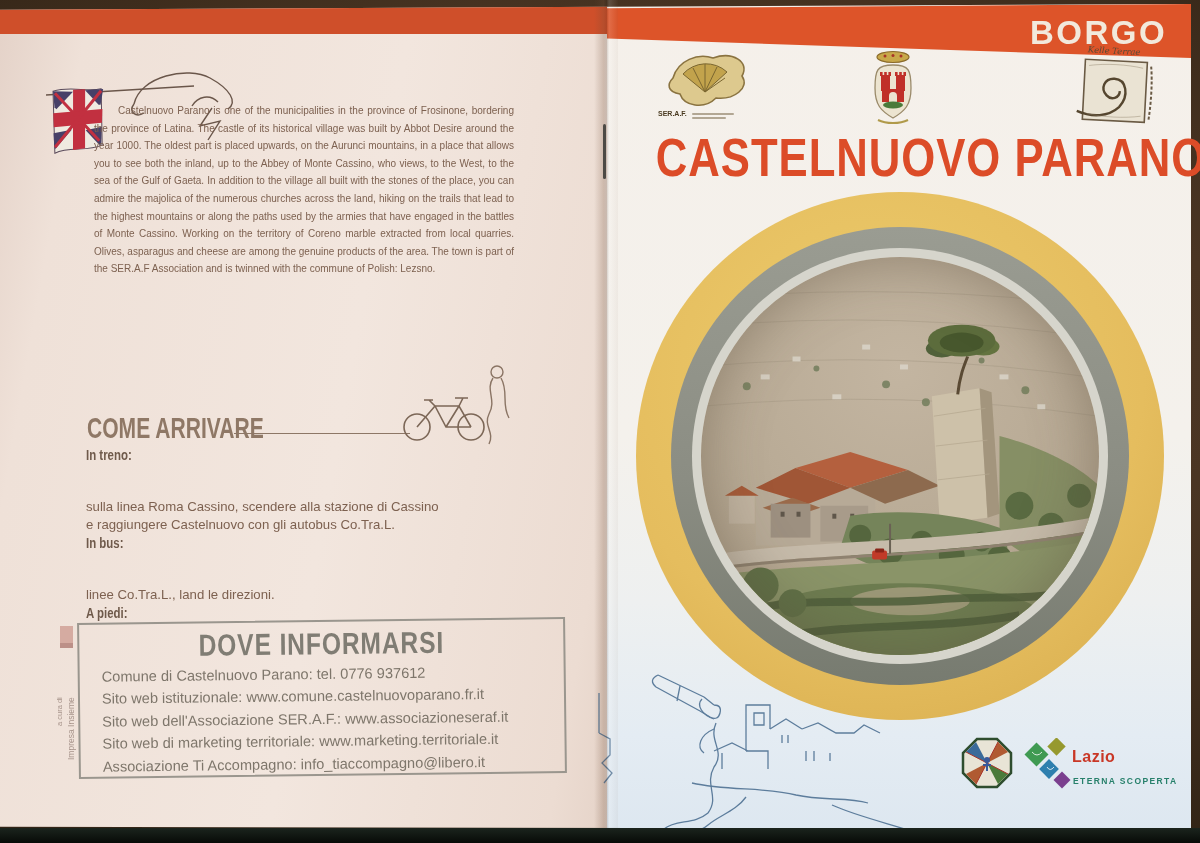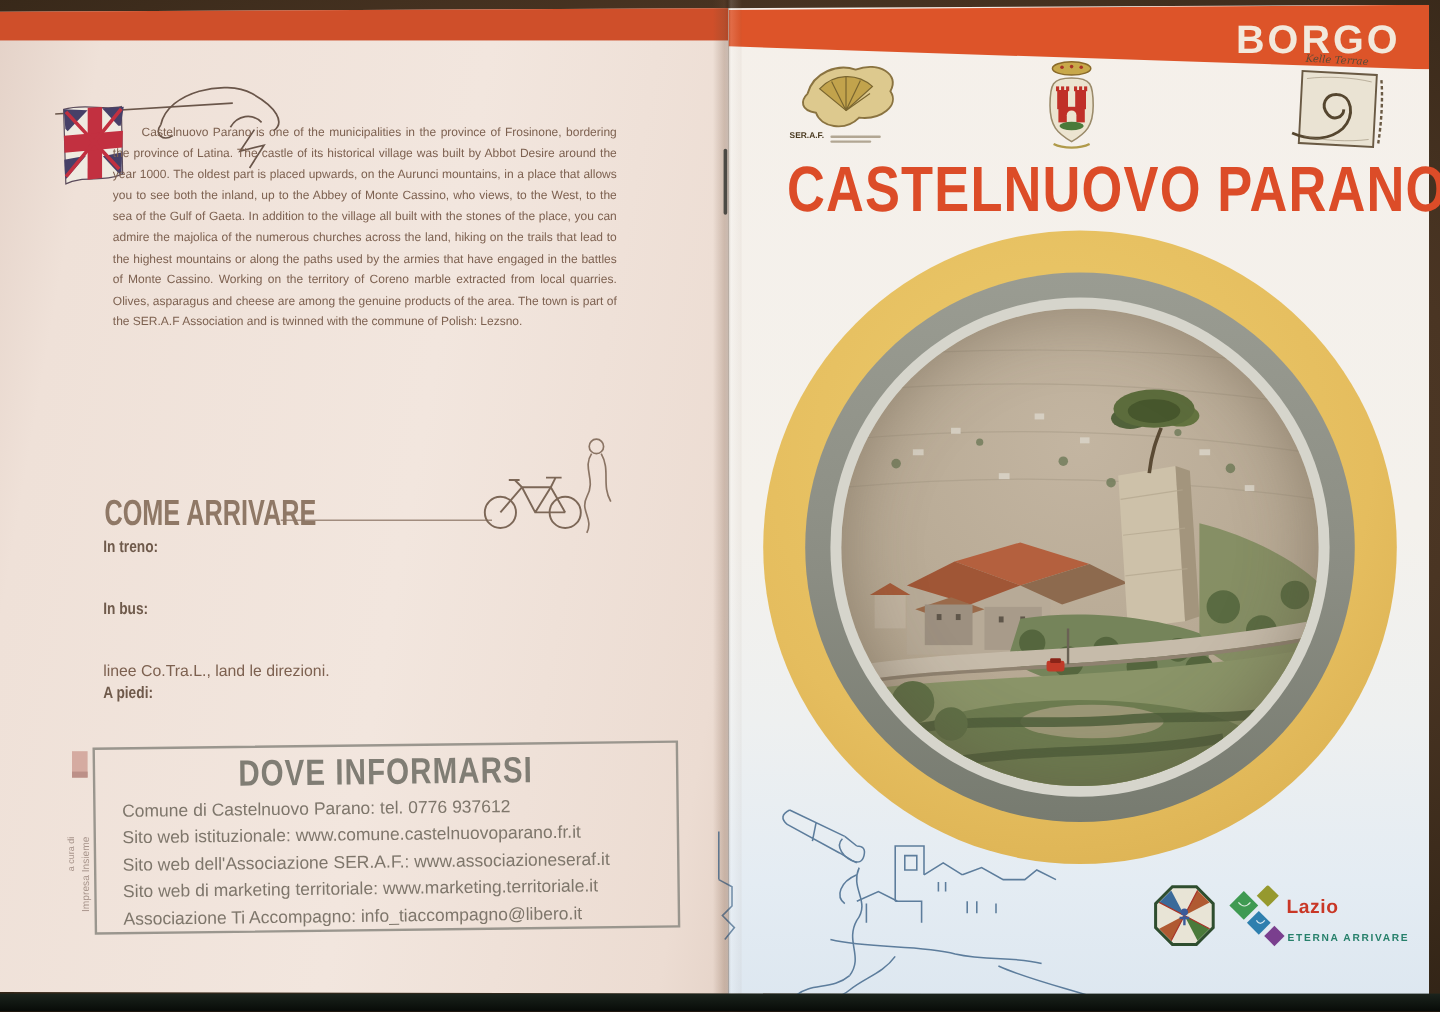--- a/index.html
+++ b/index.html
@@ -111,20 +111,22 @@
     <g fill="none" stroke="#8a7464" stroke-width="1.4">
       <circle cx="20" cy="8" r="6"></circle>
       <path d="M16,14 C8,26 20,36 12,50 C6,62 18,68 12,80"></path>
       <path d="M24,14 C32,28 24,40 32,54"></path>
     </g>
   </svg>
 
   <div class="p" id="transport" style="left:86px;top:446px;">
     <div class="trow">
       <span class="tlabel">In treno:</span>
+      <span class="tval">sulla linea Roma Cassino, scendere alla stazione di Cassino
+e raggiungere Castelnuovo con gli autobus Co.Tra.L.</span>
     </div>
     <div class="trow">
       <span class="tlabel">In bus:</span>
       <span class="tval">linee Co.Tra.L., land le direzioni.</span>
     </div>
     <div class="trow">
       <span class="tlabel">A piedi:</span>
     </div>
   </div>
 
@@ -306,18 +308,18 @@
   </svg>
 
   <svg class="p" style="left:1024px;top:738px;" width="48" height="52" viewBox="0 0 48 52">
     <rect x="4" y="8" width="17" height="17" fill="#3f9a52" transform="rotate(45 12.5 16.5)"></rect>
     <rect x="26" y="2" width="13" height="13" fill="#96992e" transform="rotate(45 32.5 8.5)"></rect>
     <rect x="18" y="24" width="14" height="14" fill="#2e7fae" transform="rotate(45 25 31)"></rect>
     <rect x="32" y="36" width="12" height="12" fill="#7a3f8e" transform="rotate(45 38 42)"></rect>
     <path d="M8,14 Q13,20 18,14 M23,29 Q26,34 30,29" stroke="#ffffff" stroke-width="1" fill="none" opacity="0.8"></path>
   </svg>
   <div class="p" id="lazio-name" style="left:1072px;top:748px;">Lazio</div>
-  <div class="p" id="lazio-tagline" style="left:1073px;top:776px;">ETERNA ARRIVARE</div>
+  <div class="p" id="lazio-tagline" style="left:1073px;top:776px;">ETERNA SCOPERTA</div>
 
   <div class="p" id="fold"></div>
   <div class="p" id="staple"></div>
   <div class="p" id="bottom-shadow"></div>
 </div>
 
 </body></html>

